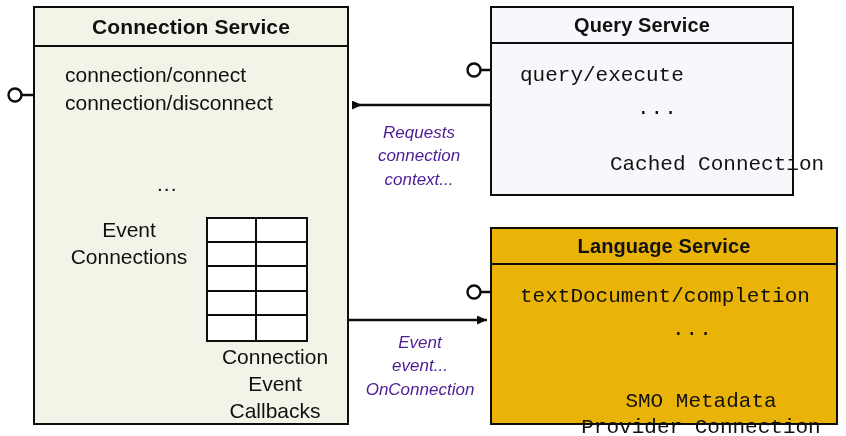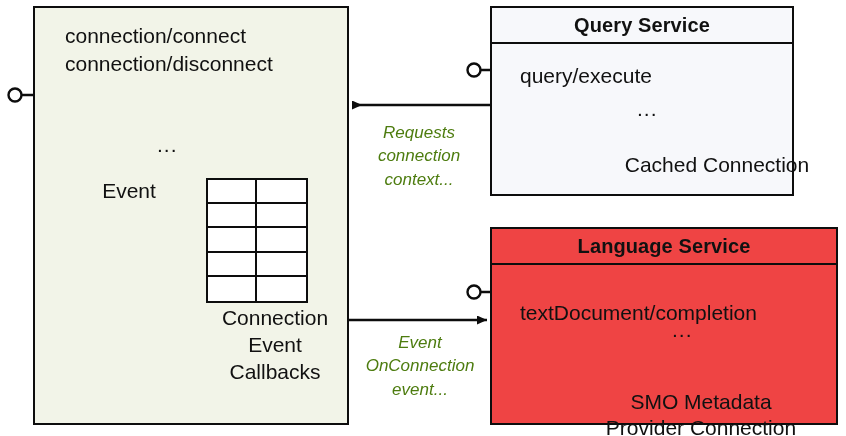--- a/index.html
+++ b/index.html
@@ -39,21 +39,21 @@
     background: #f2f4e8;
   }
   .comp-query {
     left: 490px; top: 6px;
     width: 304px; height: 190px;
     background: #f7f8fb;
   }
   .comp-language {
     left: 490px; top: 227px;
     width: 348px; height: 198px;
-    background: #ef4444;
+    background: #eab308;
   }
 
   .comp-header {
     position: relative;
     box-sizing: border-box;
     border-bottom: 2px solid #0d0d0d;
     display: flex;
     align-items: center;
     justify-content: center;
     font-weight: bold;
@@ -71,32 +71,33 @@
   }
 
   .comp-body {
     position: relative;
     box-sizing: border-box;
     height: calc(100% - 39px);
   }
   .comp-query .comp-body,
   .comp-language .comp-body {
     height: calc(100% - 36px);
+    font-family: Liberation Mono, monospace;
   }
 
   
   .op-list {
     position: absolute;
     font-size: 21px;
     line-height: 1.32;
     white-space: nowrap;
   }
   .conn-ops { left: 30px; top: 14px; }
   .query-ops { left: 28px; top: 18px; }
-  .lang-ops  { left: 28px; top: 34px; }
+  .lang-ops  { left: 28px; top: 18px; }
 
   .ellipsis {
     position: absolute;
     font-size: 21px;
     letter-spacing: 1px;
     line-height: 1;
   }
   .conn-ellipsis { left: 122px; top: 126px; }
   .query-ellipsis { left: 145px; top: 54px; }
   .lang-ellipsis { left: 180px; top: 54px; }
@@ -119,21 +120,21 @@
   .cached-label { left: 100px; top: 96px; width: 250px; margin-top: 12px; }
   .smo-label    { left: 78px; top: 102px; width: 262px; margin-top: 22px; }
 
   
   .edge-note {
     position: absolute;
     font-style: italic;
     font-size: 17px;
     line-height: 1.38;
     text-align: center;
-    color: #4d7c0f;
+    color: #4c1d95;
   }
   .note-requests { left: 355px; top: 121px; width: 128px; }
   .note-sent     { left: 350px; top: 331px; width: 140px; }
 
   
   .table-glyph {
     position: absolute;
     left: 171px; top: 170px;
     width: 102px; height: 125px;
     box-sizing: border-box;
@@ -218,31 +219,33 @@
       <ellipse cx="565.5" cy="133" rx="14.5" ry="6.4"></ellipse>
     </g>
 
     <g stroke="#5a5a52" stroke-width="2.4" fill="#fbfbfd" stroke-linejoin="round">
       <path d="M545,345 L545,379 A14.5,6.4 0 0 0 574,379 L574,345 z"></path>
       <ellipse cx="559.5" cy="345" rx="14.5" ry="6.4"></ellipse>
     </g>
   </svg>
 
   <div class="component comp-connection">
+    <div class="comp-header">Connection Service</div>
     <div class="comp-body">
 
       <div class="op-list conn-ops">
         <div>connection/connect</div>
         <div>connection/disconnect</div>
       </div>
 
       <div class="ellipsis conn-ellipsis">...</div>
 
       <div class="label-block active-conn-label">
         <div>Event</div>
+        <div>Connections</div>
       </div>
 
       <div class="table-glyph">
         <div class="cell"></div>
         <div class="cell col-last"></div>
         <div class="cell"></div>
         <div class="cell col-last"></div>
         <div class="cell"></div>
         <div class="cell col-last"></div>
         <div class="cell"></div>
@@ -294,17 +297,17 @@
   </div>
 
   <div class="edge-note note-requests">
     <div>Requests</div>
     <div>connection</div>
     <div>context...</div>
   </div>
 
   <div class="edge-note note-sent">
     <div>Event</div>
+    <div>event...</div>
     <div>OnConnection</div>
-    <div>event...</div>
   </div>
 
 </div>
 
 </body></html>

